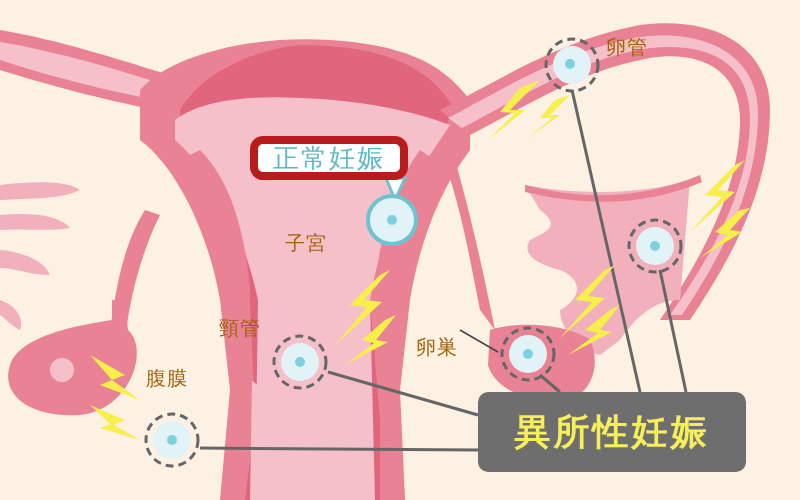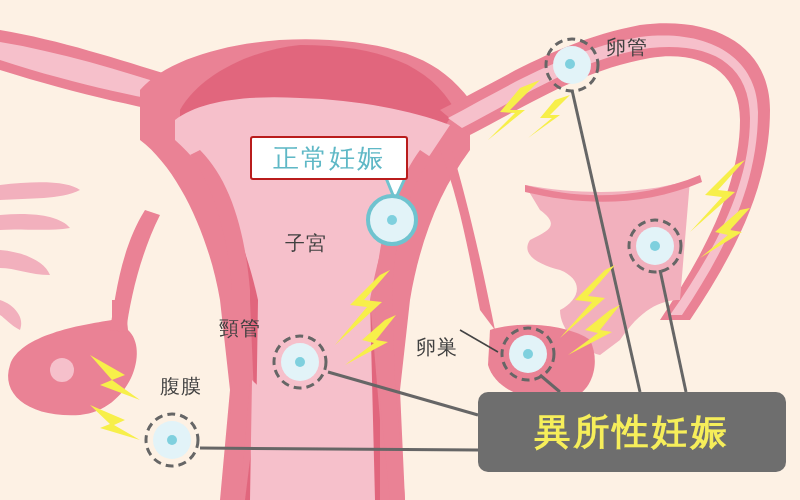--- a/index.html
+++ b/index.html
@@ -1,23 +1,23 @@
 <!DOCTYPE html>
 <html><head>
 <meta charset="utf-8">
 <style>
   html, body { margin:0; padding:0; }
   body { width:800px; height:500px; overflow:hidden; background:#fdf1e4; position:relative;
          font-family:"DejaVu Sans", "Liberation Sans", sans-serif; }
   #art { position:absolute; left:0; top:0; }
-  .label { position:absolute; font-size:20px; color:#404040; white-space:nowrap; line-height:1; letter-spacing:1px; }
+  .label { position:absolute; font-size:20px; color:#a16207; white-space:nowrap; line-height:1; letter-spacing:1px; }
   .normal-bubble { position:absolute; left:250px; top:136px; width:158px; height:44px; background:#fff;
-         border:2px solid #b91c1c; border-radius:3px; box-sizing:border-box; display:flex; align-items:center; justify-content:center; }
+         border:8px solid #b91c1c; border-radius:13px; box-sizing:border-box; display:flex; align-items:center; justify-content:center; }
   .normal-bubble span { color:#5fb8c6; font-size:26px; letter-spacing:2px; }
-  .ectopic-box { position:absolute; left:478px; top:392px; width:308px; height:80px; background:#6e6e6e;
+  .ectopic-box { position:absolute; left:478px; top:392px; width:268px; height:80px; background:#6e6e6e;
          border-radius:10px; display:flex; align-items:center; justify-content:center; }
   .ectopic-box span { color:#f6ee5a; font-size:36px; font-weight:bold; letter-spacing:3px; }
 </style>
 </head>
 <body>
 
 <svg id="art" width="800" height="500" viewBox="0 0 800 500">
 
   <g>
     <path d="M0,30 C60,40 120,60 170,75 L200,60 L210,120 C150,110 80,95 0,70 Z" fill="#ea8295"></path>
@@ -119,17 +119,17 @@
 </svg>
 
 <div class="normal-bubble">
   <span>正常妊娠</span>
 </div>
 
 <div class="label" style="left:285px;top:233px;text-align:right;">子宮</div>
 <div class="label" style="left:606px;top:37px;">卵管</div>
 <div class="label" style="left:219px;top:318px;">頸管</div>
 <div class="label" style="left:416px;top:309px;margin-top:28px;">卵巣</div>
-<div class="label" style="left:146px;top:376px;margin-left:14px;">腹膜</div>
+<div class="label" style="left:146px;top:368px;">腹膜</div>
 
 <div class="ectopic-box">
   <span>異所性妊娠</span>
 </div>
 
 </body></html>

